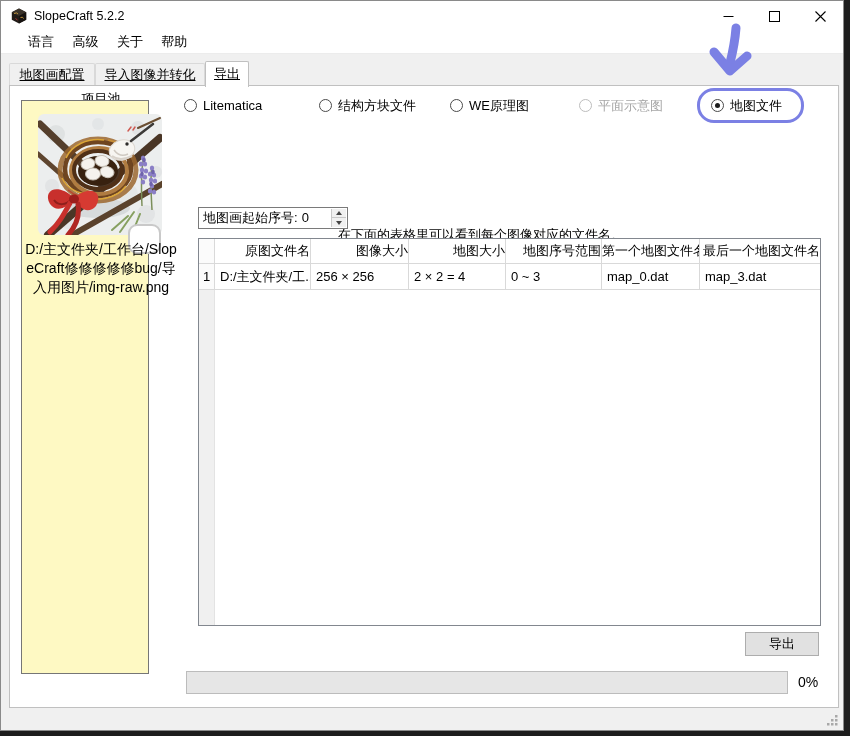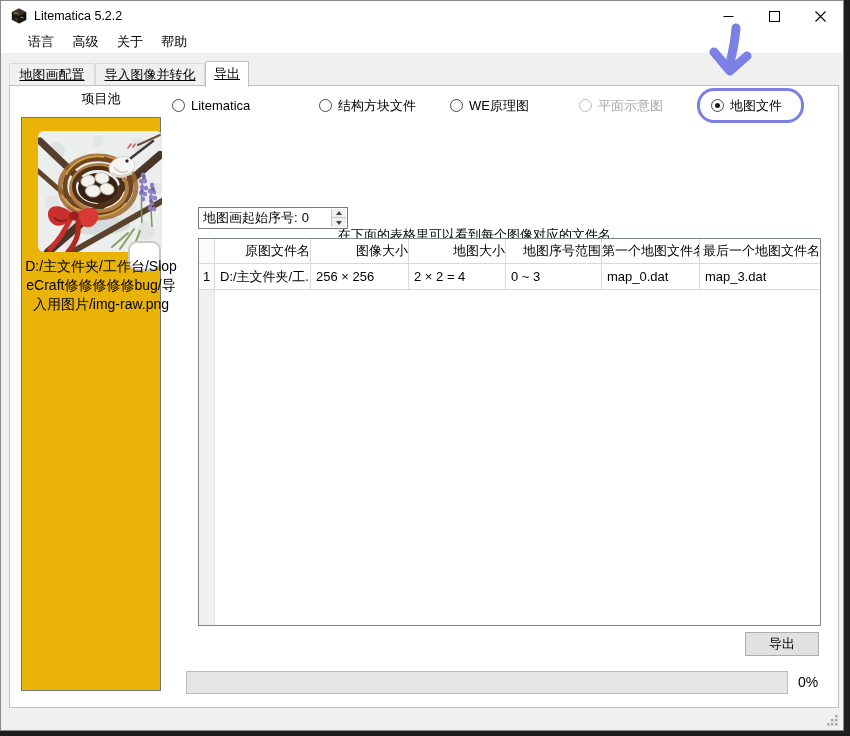--- a/index.html
+++ b/index.html
@@ -25,33 +25,33 @@
   .tab.active { top:60px; height:26px; line-height:24px; background:#fff; border-color:#c0c0c0; z-index:3; }
   .tab1 { left:8px; width:86px; }
   .tab2 { left:94px; width:110px; }
   .tab3 { left:204px; width:44px; }
 
   
   .pane { position:absolute; left:8px; top:84px; width:830px; height:623px; background:#ffffff; border:1px solid #c0c0c0; z-index:1; }
 
   
   .pool-label { position:absolute; left:10px; top:4px; width:162px; text-align:center; font-size:13px; color:#000; }
-  .pool-list { position:absolute; left:11px; top:31px; width:140px; height:574px; background:#eab308; border:1px solid #767676; }
+  .pool-list { position:absolute; left:11px; top:14px; width:128px; height:574px; background:#fef9c3; border:1px solid #767676; }
   .thumb { position:absolute; left:16px; top:13px; width:124px; height:121px; border-radius:6px; }
   .thumb-badge { position:absolute; left:106px; top:123px; width:33px; height:30px; background:#fff; border:2px solid #c9c9c9; border-radius:9px; }
   .pool-path { position:absolute; left:3px; top:139px; width:152px; text-align:center; font-size:14px; line-height:19px; color:#000; word-break:break-all; }
 
   
   .radio { position:absolute; top:11px; height:17px; display:flex; align-items:center; white-space:nowrap; }
   .rc { width:13px; height:13px; border:1px solid #4a4a4a; border-radius:50%; background:#fff; margin-right:6px; position:relative; flex:none; }
   .radio.checked .rc::after { content:""; position:absolute; left:3px; top:3px; width:5px; height:5px; border-radius:50%; background:#1c1c1c; }
   .radio.disabled .rc { border-color:#bdbdbd; }
   .rl { font-size:13px; color:#000; }
   .radio.disabled .rl { color:#a5a5a5; }
-  .r1{left:162px} .r2{left:309px} .r3{left:440px} .r4{left:569px} .r5{left:701px}
+  .r1{left:174px} .r2{left:309px} .r3{left:440px} .r4{left:569px} .r5{left:701px}
 
   
   .hl-rect { position:absolute; left:696px; top:87px; width:107px; height:35px; border:3px solid #7b80e4; border-radius:17px; z-index:5; pointer-events:none; }
   .arrow { position:absolute; left:707px; top:22px; z-index:5; pointer-events:none; }
 
   
   .tips1 { position:absolute; left:328px; top:50px; width:502px; font-size:13px; line-height:17px; color:#000; }
   .tips2 { position:absolute; left:328px; top:101px; width:502px; font-size:13px; line-height:17px; color:#000;margin-top:39px; }
   .bulb { display:inline-block; vertical-align:-2px; margin-right:1px; }
 
@@ -91,21 +91,21 @@
   <div class="window">
 
     <div class="titlebar">
       <svg class="appicon" viewBox="0 0 16 16">
         <polygon points="8,0.5 15.2,4.2 15.2,11.8 8,15.5 0.8,11.8 0.8,4.2" fill="#211c18"></polygon>
         <polygon points="8,0.5 15.2,4.2 8,8 0.8,4.2" fill="#3a332a"></polygon>
         <polygon points="8,8 15.2,4.2 15.2,11.8 8,15.5" fill="#171310"></polygon>
         <path d="M3 5.5 Q6 4 7 6 M9.5 9.5 Q12 8.5 12.5 10.5" stroke="#c09238" stroke-width="1" fill="none"></path>
         <path d="M4.5 10.5 L6.5 12" stroke="#a33" stroke-width="1" fill="none"></path>
       </svg>
-      <span class="apptitle">Litematica 5.2.2</span>
+      <span class="apptitle">SlopeCraft 5.2.2</span>
       <div class="winbtns">
         <div class="winbtn">
           <svg width="11" height="11" viewBox="0 0 11 11">
               <line x1="0.5" y1="5.5" x2="10.5" y2="5.5" stroke="#000" stroke-width="1"></line>
             </svg>
         </div>
         <div class="winbtn">
           <svg width="11" height="11" viewBox="0 0 11 11">
               <rect x="0.5" y="0.5" width="10" height="10" fill="none" stroke="#000" stroke-width="1"></rect>
             </svg>

